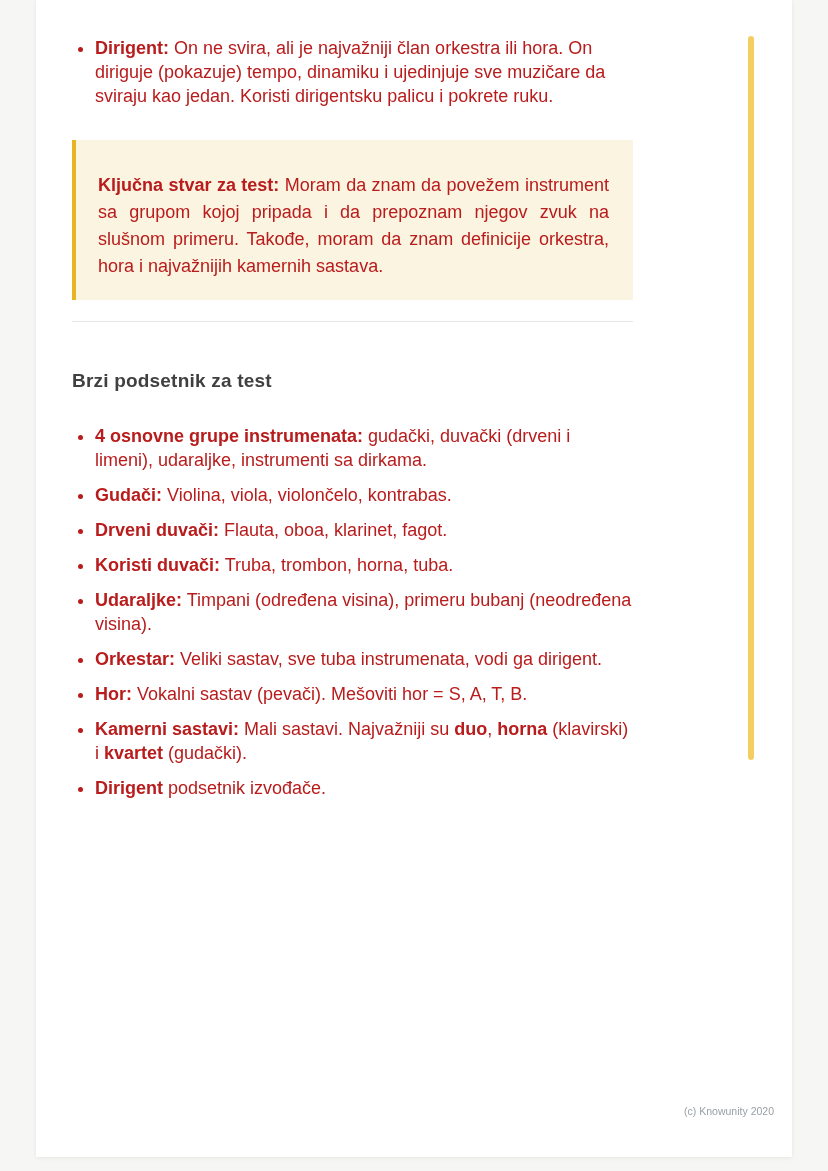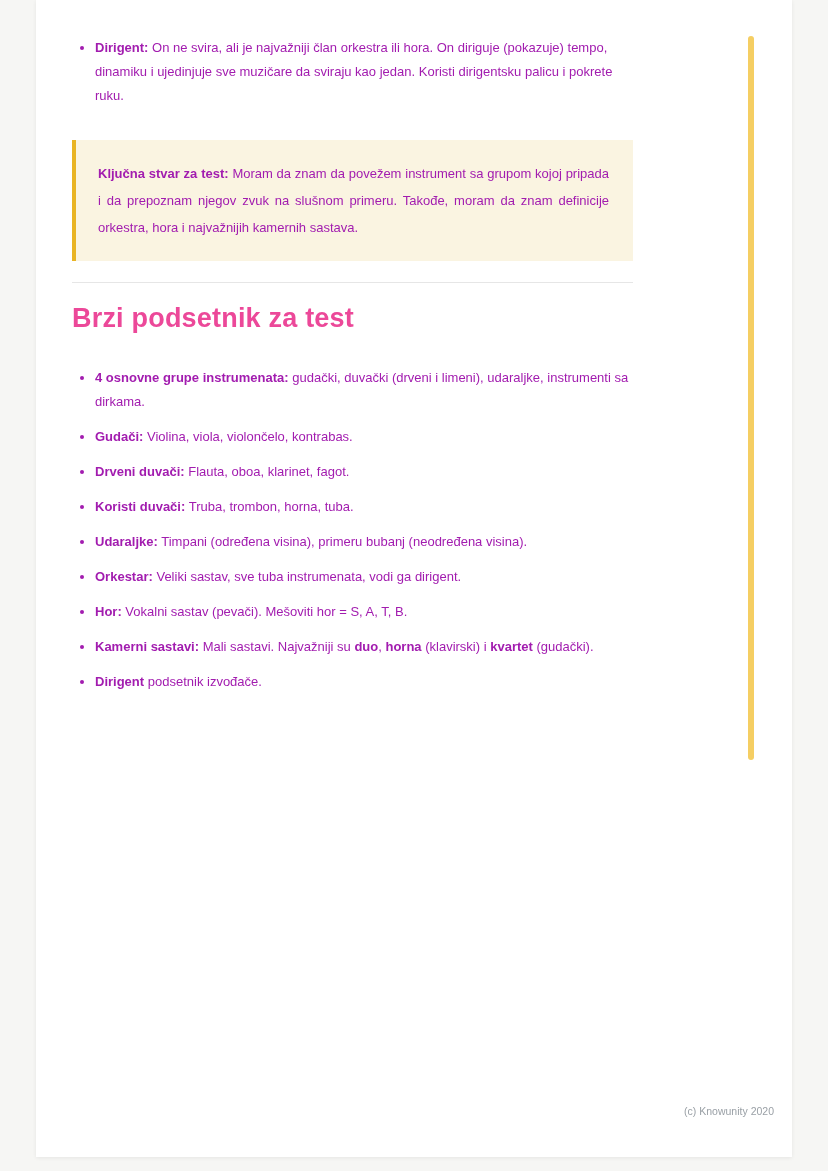--- a/index.html
+++ b/index.html
@@ -24,57 +24,57 @@
     bottom: 14px;
     background: #ffffff;
     box-shadow: 0 1px 4px rgba(0,0,0,0.07);
   }
   .content {
     position: relative;
     padding: 36px 0 0 36px;
     width: 597px; 
   }
   .body-text, li, .callout p {
-    font-size: 13px;
+    font-size: 18px;
     line-height: 24px;
-    color: #a21caf;
+    color: #b91c1c;
   }
   strong { font-weight: 700; }
 
   ul.doc-list {
     list-style: disc;
     padding-left: 23px;
     width: 561px;
   }
   ul.doc-list li { margin-bottom: 11px; }
 
   .callout {
     margin-top: 32px;
     width: 561px;
     background: #faf4e1;
     border-left: 4px solid #e9b424;
-    padding: 20px 24px 20px 22px;
+    padding: 32px 24px 20px 22px;
   }
   .callout p {
     line-height: 27px;
     text-align: justify;
   }
 
   .divider {
     border: none;
     border-top: 1px solid #e6e6e6;
     width: 561px;
     margin-top: 21px;
   }
 
   .section-title {
-    margin-top: 20px;
-    font-size: 27px;
+    margin-top: 48px;
+    font-size: 19px;
     font-weight: 700;
-    color: #ec4899;
+    color: #404040;
     letter-spacing: 0.2px;
   }
 
   .summary-list { margin-top: 32px; }
 
   .footer-credit {
     position: absolute;
     right: 18px;
     bottom: 40px;
     font-size: 10.5px;

